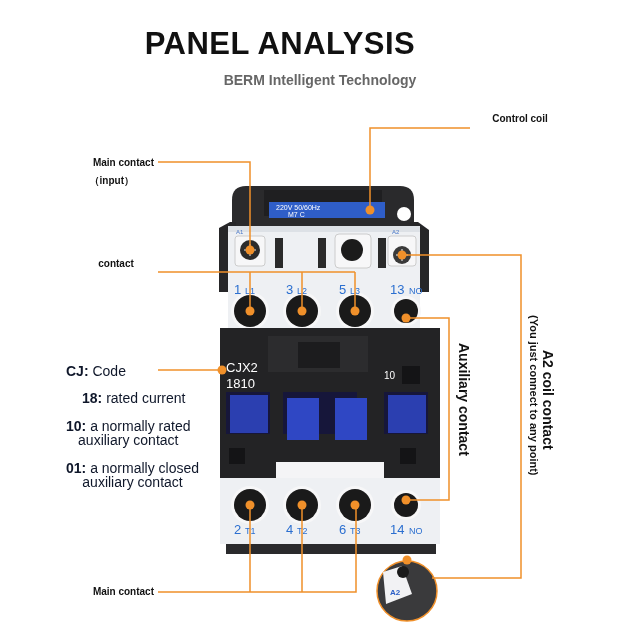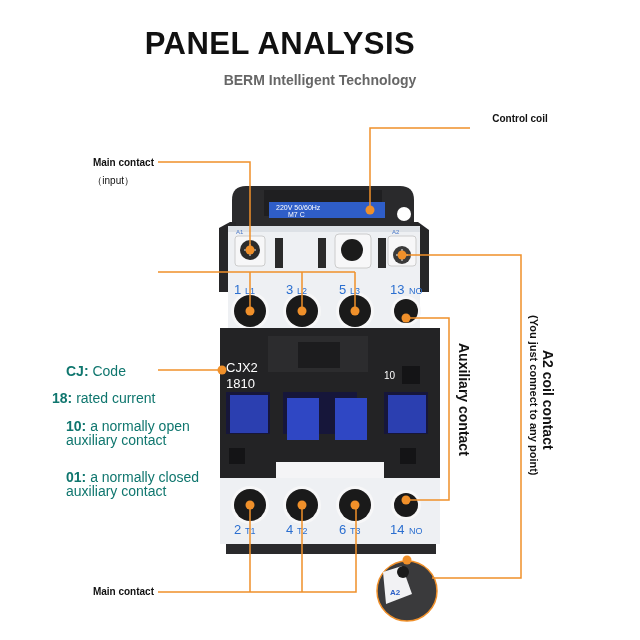--- a/index.html
+++ b/index.html
@@ -1,21 +1,21 @@
 <!DOCTYPE html>
 <html><head>
 <meta charset="utf-8">
 <style>
   html,body{margin:0;padding:0;background:#fff;}
   body{width:640px;height:640px;position:relative;overflow:hidden;font-family:"Liberation Sans",sans-serif;color:#111;}
   .abs{position:absolute;}
   #title{left:0;width:560px;top:26px;text-align:center;font-weight:bold;font-size:31px;letter-spacing:0.5px;color:#111;}
   #subtitle{left:0;width:640px;top:72px;text-align:center;font-weight:bold;font-size:14px;color:#666;}
   .lbl{font-weight:bold;font-size:10px;line-height:18px;color:#111;text-align:right;}
-  .spec{font-size:14px;line-height:14px;color:#0f766e;}
+  .spec{font-size:14px;line-height:14px;color:#0f172a;text-align:center;}
   .spec b{font-weight:bold;}
   svg#art{position:absolute;left:0;top:0;}
   .vert{position:absolute;transform:rotate(90deg);transform-origin:left top;white-space:nowrap;font-weight:bold;}
 </style>
 </head>
 <body>
 
 <div id="title" class="abs">PANEL ANALYSIS</div>
 <div id="subtitle" class="abs">BERM Intelligent Technology</div>
 
@@ -157,29 +157,30 @@
       <circle cx="250" cy="505" r="4.5" fill="#F0902A" stroke="none"></circle>
       <circle cx="302" cy="505" r="4.5" fill="#F0902A" stroke="none"></circle>
       <circle cx="355" cy="505" r="4.5" fill="#F0902A" stroke="none"></circle>
       <circle cx="222" cy="370" r="4.5" fill="#F0902A" stroke="none"></circle>
       <circle cx="407" cy="560" r="4.5" fill="#F0902A" stroke="none"></circle>
     </g>
 </svg>
 
 <div class="abs lbl" style="left:40px;top:154px;width:114px;">
   <div>Main contact</div>
-  <div style="font-weight:normal;padding-right:20px;text-align:right;">（input）</div>
+  <div style="font-weight:bold;padding-right:20px;text-align:right;">（input）</div>
 </div>
 <div class="abs lbl" style="left:40px;top:255px;width:112px;text-align:center;padding-left:20px;">
+  <div>contact</div>
 </div>
 
 <div class="abs spec" style="left:66px;top:364px;"><b>CJ:</b> <span>Code</span></div>
-<div class="abs spec" style="left:52px;top:391px;"><b>18:</b> <span>rated current</span></div>
-<div class="abs spec" style="left:66px;top:419px;"><b>10:</b> <span>a normally open</span><br><span>auxiliary contact</span></div>
-<div class="abs spec" style="left:66px;top:461px;margin-top:9px;"><b>01:</b> <span>a normally closed</span><br><span>auxiliary contact</span></div>
+<div class="abs spec" style="left:82px;top:391px;"><b>18:</b> <span>rated current</span></div>
+<div class="abs spec" style="left:66px;top:419px;"><b>10:</b> <span>a normally rated</span><br><span>auxiliary contact</span></div>
+<div class="abs spec" style="left:66px;top:461px;"><b>01:</b> <span>a normally closed</span><br><span>auxiliary contact</span></div>
 
 <div class="abs lbl" style="left:40px;top:583px;width:114px;">
   <div>Main contact</div>
 </div>
 
 <div class="abs lbl" style="left:455px;top:110px;width:130px;text-align:center;">
   <div>Control coil</div>
 </div>
 <div class="vert" style="left:472px;top:343px;font-size:14px;">Auxiliary contact</div>
 <div class="vert" style="left:556px;top:350px;font-size:14px;">A2 coil contact</div>

